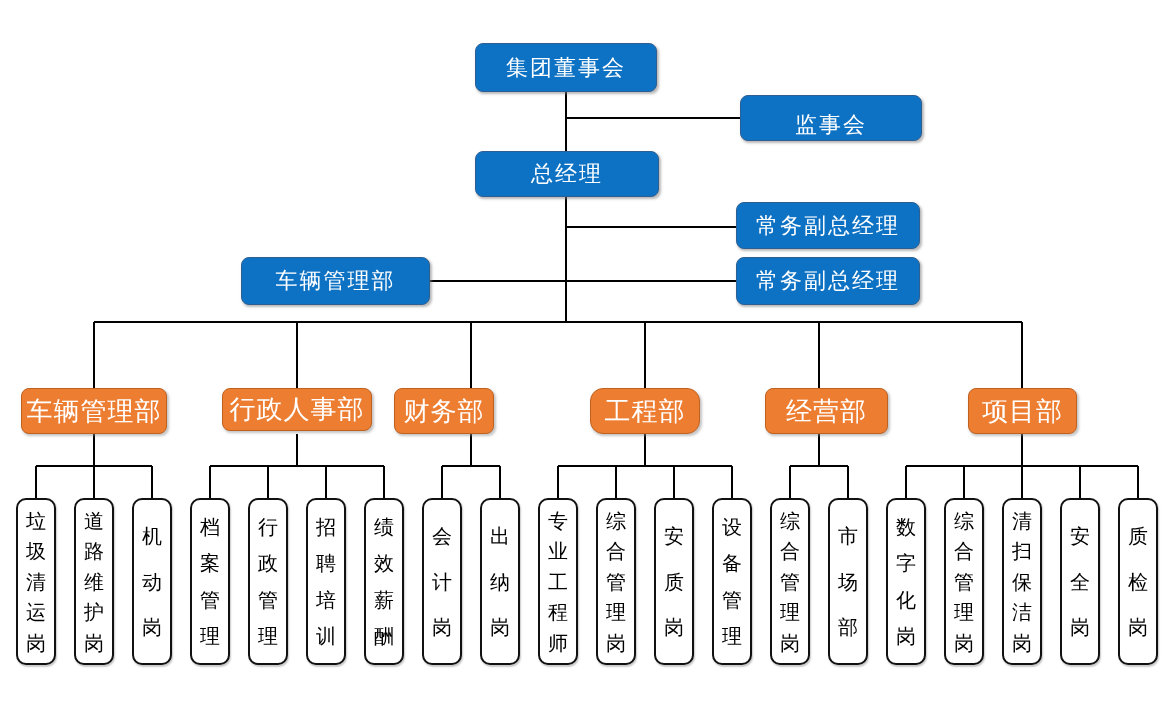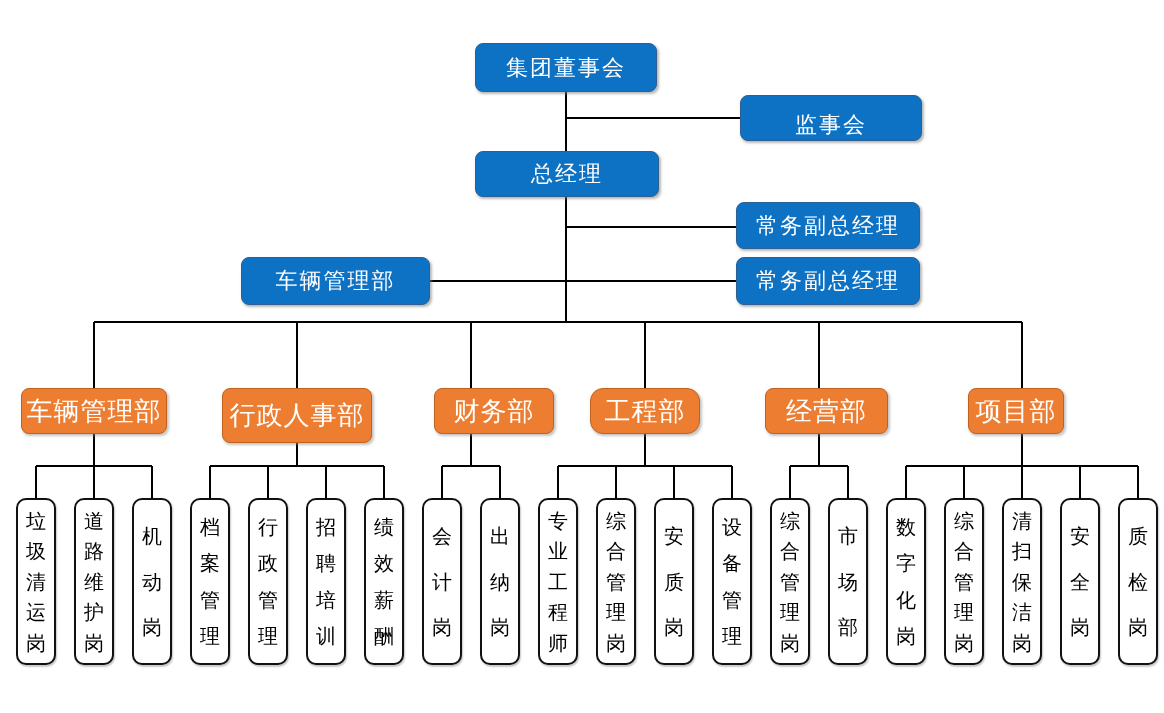--- a/index.html
+++ b/index.html
@@ -123,21 +123,21 @@
           <span>岗</span>
         </div>
       </div>
       <div class="pos-node" style="left: 132px; top: 498px; width: 40px; height: 167px;">
         <div class="pos-label">
           <span>机</span>
           <span>动</span>
           <span>岗</span>
         </div>
       </div>
-      <div class="node node-orange" style="left: 222px; top: 388px; width: 150px; height: 55px; align-items: center;">
+      <div class="node node-orange" style="left: 222px; top: 388px; width: 150px; height: 43px; align-items: center;">
         <span class="label">行政人事部</span>
       </div>
       <div class="pos-node" style="left: 190px; top: 498px; width: 40px; height: 167px;">
         <div class="pos-label">
           <span>档</span>
           <span>案</span>
           <span>管</span>
           <span>理</span>
         </div>
       </div>
@@ -158,21 +158,21 @@
         </div>
       </div>
       <div class="pos-node" style="left: 364px; top: 498px; width: 40px; height: 167px;">
         <div class="pos-label">
           <span>绩</span>
           <span>效</span>
           <span>薪</span>
           <span>酬</span>
         </div>
       </div>
-      <div class="node node-orange" style="left: 434px; top: 388px; width: 120px; height: 46px;">
+      <div class="node node-orange" style="left: 394px; top: 388px; width: 100px; height: 46px;">
         <span class="label">财务部</span>
       </div>
       <div class="pos-node" style="left: 422px; top: 498px; width: 40px; height: 167px;">
         <div class="pos-label">
           <span>会</span>
           <span>计</span>
           <span>岗</span>
         </div>
       </div>
       <div class="pos-node" style="left: 480px; top: 498px; width: 40px; height: 167px;">
@@ -230,21 +230,21 @@
           <span>岗</span>
         </div>
       </div>
       <div class="pos-node" style="left: 828px; top: 498px; width: 40px; height: 167px;">
         <div class="pos-label">
           <span>市</span>
           <span>场</span>
           <span>部</span>
         </div>
       </div>
-      <div class="node node-orange" style="left: 968px; top: 388px; width: 96px; height: 46px; justify-content: center;">
+      <div class="node node-orange" style="left: 968px; top: 388px; width: 109px; height: 46px; justify-content: center;">
         <span class="label">项目部</span>
       </div>
       <div class="pos-node" style="left: 886px; top: 498px; width: 40px; height: 167px;">
         <div class="pos-label">
           <span>数</span>
           <span>字</span>
           <span>化</span>
           <span>岗</span>
         </div>
       </div>

